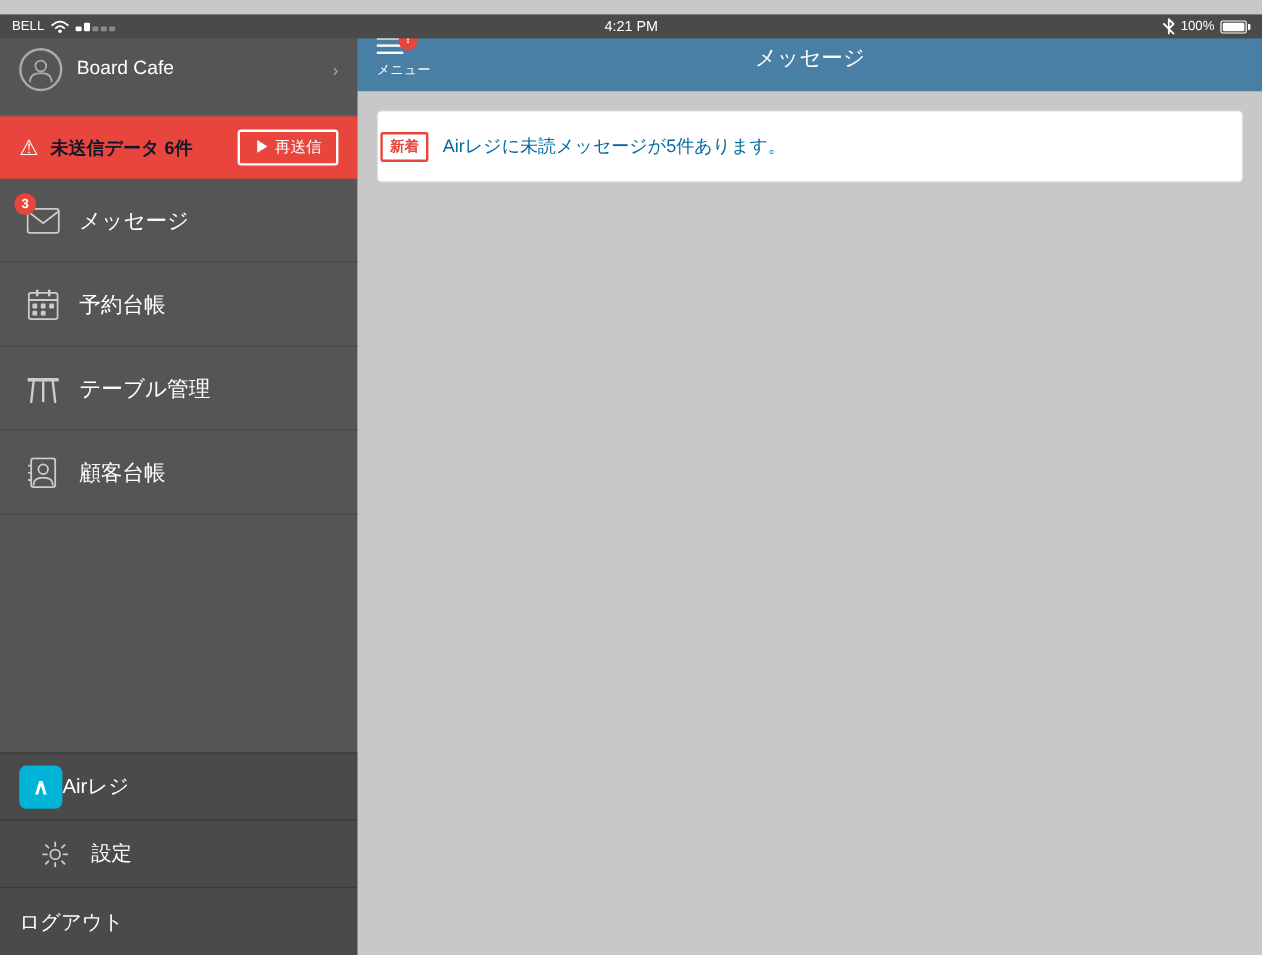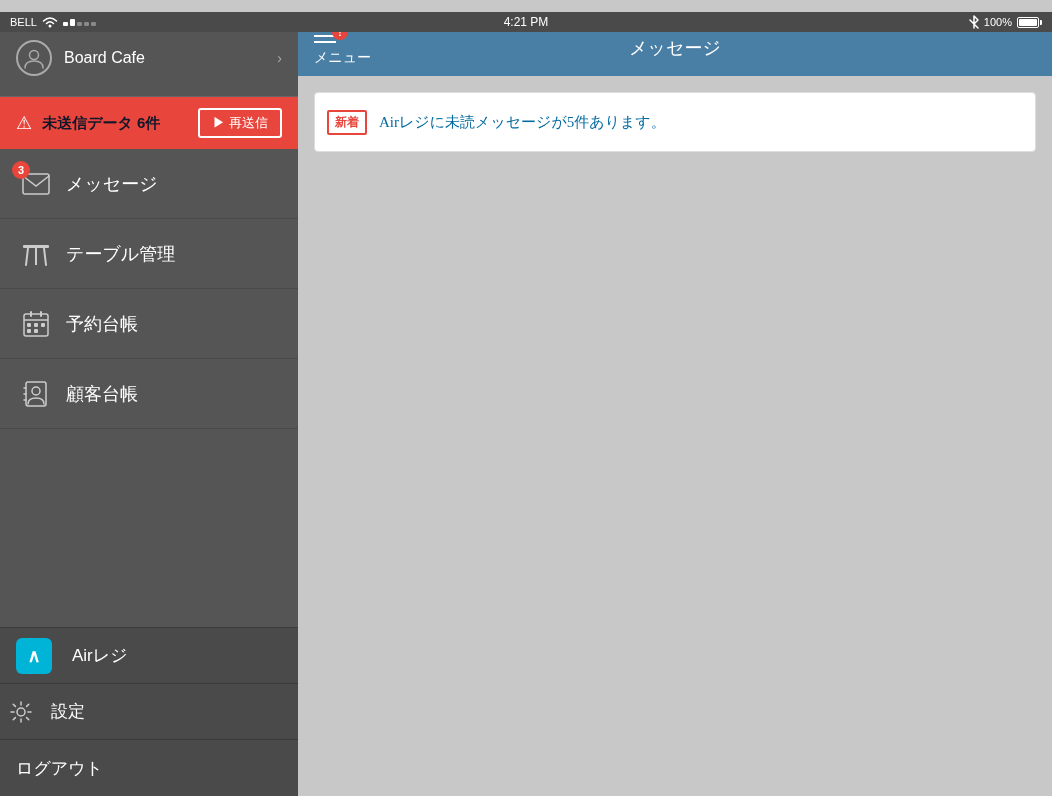--- a/index.html
+++ b/index.html
@@ -175,27 +175,27 @@
       align-items: center;
       justify-content: center;
       color: #fff;
       font-size: 18px;
       font-weight: bold;
       flex-shrink: 0;
     }
     .air-regi-label {
       color: #fff;
       font-size: 17px;
-      margin-left: 20px;
+      margin-left: 0;
     }
     .settings-item {
       height: 56px;
       display: flex;
       align-items: center;
-      padding: 0 3px;
+      padding: 0 28px;
       cursor: pointer;
       border-bottom: 1px solid #3a3a3a;
     }
     .settings-icon {
       color: #ccc;
       font-size: 20px;
       width: 36px;
       display: flex;
       align-items: center;
       justify-content: center;
@@ -256,21 +256,21 @@
       width: 16px;
       height: 16px;
       font-size: 10px;
       display: flex;
       align-items: center;
       justify-content: center;
       font-weight: bold;
     }
     .menu-label {
       color: #fff;
-      font-size: 14px;
+      font-size: 11px;
       margin-top: 2px;
       text-align: right;
     }
     .top-bar-title {
       position: absolute;
       left: 50%;
       transform: translateX(-50%);
       color: #fff;
       font-size: 18px;
     }
@@ -281,26 +281,25 @@
       background: #c8c8c8;
       padding: 16px;
       overflow-y: auto;
     }
 
     
     .message-card {
       background: #fff;
       border: 1px solid #ddd;
       border-radius: 4px;
-      padding: 12px;
+      padding: 2px;
       display: flex;
       align-items: center;
       gap: 12px;
       min-height: 60px;
-      font-family: Liberation Serif, serif;
     }
     .new-badge {
       border: 2px solid #e8453c;
       color: #e8453c;
       padding: 2px 6px;
       font-size: 12px;
       font-weight: bold;
       border-radius: 2px;
       white-space: nowrap;
     }
@@ -405,32 +404,20 @@
 
       <div class="nav-item">
         <div class="nav-item-icon">
           <svg width="28" height="22" viewBox="0 0 28 22">
             <rect x="1" y="1" width="26" height="20" rx="2" stroke="#ccc" stroke-width="1.5" fill="none"></rect>
             <path d="M1 3 L14 13 L27 3" stroke="#ccc" stroke-width="1.5" fill="none" stroke-linecap="round"></path>
           </svg>
           <div class="badge">3</div>
         </div>
         <span class="nav-item-label">メッセージ</span>
-      </div>
-
-      <div class="nav-item">
-        <div class="nav-item-icon">
-          <svg width="28" height="24" viewBox="0 0 28 24">
-            <rect x="1" y="3" width="26" height="3" rx="1" fill="#ccc"></rect>
-            <line x1="14" y1="6" x2="14" y2="23" stroke="#ccc" stroke-width="2"></line>
-            <line x1="6" y1="6" x2="4" y2="23" stroke="#ccc" stroke-width="2" stroke-linecap="round"></line>
-            <line x1="22" y1="6" x2="24" y2="23" stroke="#ccc" stroke-width="2" stroke-linecap="round"></line>
-          </svg>
-        </div>
-        <span class="nav-item-label">テーブル管理</span>
       </div>
 
       <div class="nav-item">
         <div class="nav-item-icon">
           <svg width="26" height="26" viewBox="0 0 26 26">
             <rect x="1" y="3" width="24" height="22" rx="2" stroke="#ccc" stroke-width="1.5" fill="none"></rect>
             <line x1="1" y1="9" x2="25" y2="9" stroke="#ccc" stroke-width="1.5"></line>
             <line x1="8" y1="1" x2="8" y2="5" stroke="#ccc" stroke-width="2" stroke-linecap="round"></line>
             <line x1="18" y1="1" x2="18" y2="5" stroke="#ccc" stroke-width="2" stroke-linecap="round"></line>
             <rect x="4" y="12" width="4" height="4" rx="1" fill="#ccc"></rect>
@@ -438,20 +425,32 @@
             <rect x="18" y="12" width="4" height="4" rx="1" fill="#ccc"></rect>
             <rect x="4" y="18" width="4" height="4" rx="1" fill="#ccc"></rect>
             <rect x="11" y="18" width="4" height="4" rx="1" fill="#ccc"></rect>
           </svg>
         </div>
         <span class="nav-item-label">予約台帳</span>
       </div>
 
       <div class="nav-item">
         <div class="nav-item-icon">
+          <svg width="28" height="24" viewBox="0 0 28 24">
+            <rect x="1" y="3" width="26" height="3" rx="1" fill="#ccc"></rect>
+            <line x1="14" y1="6" x2="14" y2="23" stroke="#ccc" stroke-width="2"></line>
+            <line x1="6" y1="6" x2="4" y2="23" stroke="#ccc" stroke-width="2" stroke-linecap="round"></line>
+            <line x1="22" y1="6" x2="24" y2="23" stroke="#ccc" stroke-width="2" stroke-linecap="round"></line>
+          </svg>
+        </div>
+        <span class="nav-item-label">テーブル管理</span>
+      </div>
+
+      <div class="nav-item">
+        <div class="nav-item-icon">
           <svg width="26" height="26" viewBox="0 0 26 26">
             <rect x="3" y="1" width="20" height="24" rx="2" stroke="#ccc" stroke-width="1.5" fill="none"></rect>
             <circle cx="13" cy="10" r="4" stroke="#ccc" stroke-width="1.5" fill="none"></circle>
             <path d="M5 23 Q5 17 13 17 Q21 17 21 23" stroke="#ccc" stroke-width="1.5" fill="none" stroke-linecap="round"></path>
             <line x1="1" y1="7" x2="3" y2="7" stroke="#ccc" stroke-width="1.5" stroke-linecap="round"></line>
             <line x1="1" y1="13" x2="3" y2="13" stroke="#ccc" stroke-width="1.5" stroke-linecap="round"></line>
             <line x1="1" y1="19" x2="3" y2="19" stroke="#ccc" stroke-width="1.5" stroke-linecap="round"></line>
           </svg>
         </div>
         <span class="nav-item-label">顧客台帳</span>

